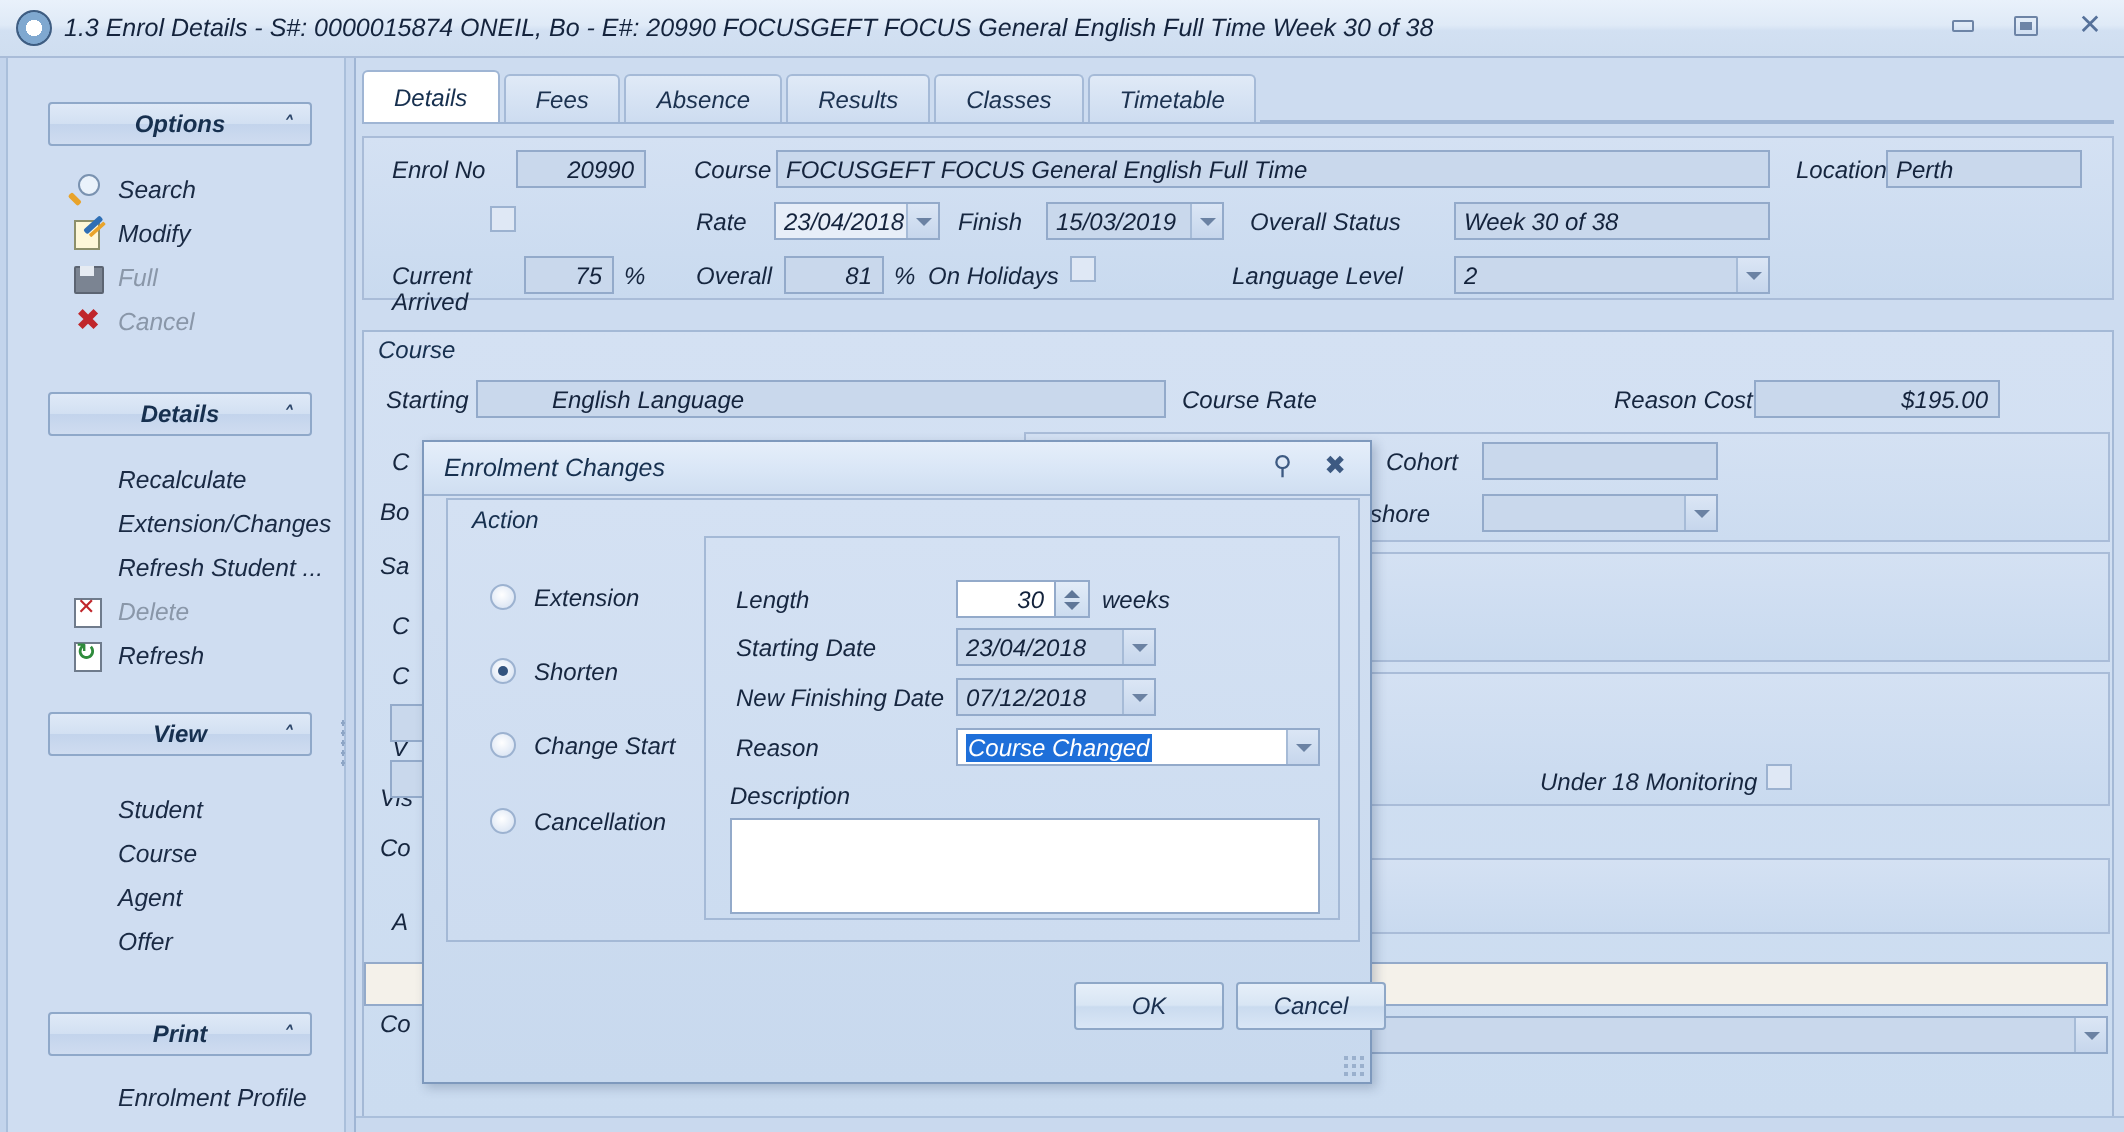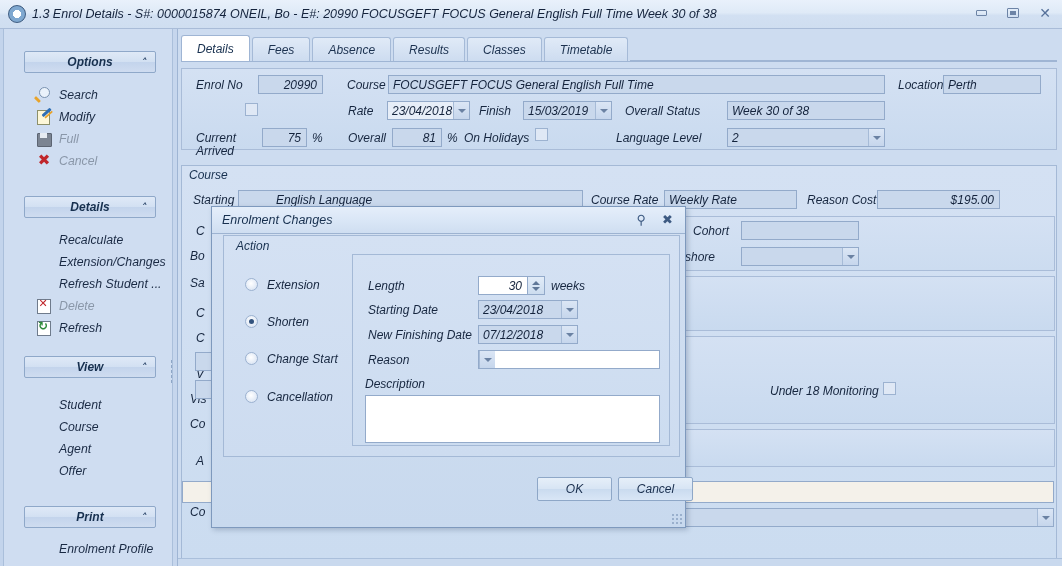--- a/index.html
+++ b/index.html
@@ -198,21 +198,21 @@
     border: 1px solid #a4b9d6;
     background: linear-gradient(to bottom,#d4e1f3,#cbdcf0);
   }
   .groupbox > .gtitle {
     position: absolute; left: 7px; top: 2px;
     font-size: 12px; color: #17304f;
   }
 
   
   .dialog {
-    position: absolute; left: 211px; top: 206px; width: 475px; height: 322px;
+    position: absolute; left: 211px; top: 220px; width: 475px; height: 322px;
     background: linear-gradient(to bottom,#d3e0f2,#c8d9ee);
     border: 1px solid #7e99bd;
     box-shadow: 2px 2px 5px rgba(40,60,90,0.25);
   }
   .dlg-title {
     position: absolute; left: 0; top: 0; width: 100%; height: 27px;
     background: linear-gradient(to bottom,#e5eefa 0%,#d9e6f6 55%,#cfdef1 100%);
     border-bottom: 1px solid #9db3d1;
   }
   .dlg-title .t {
@@ -430,21 +430,20 @@
         <div class="ctext">2</div>
         <div class="carrow"></div>
       </div>
     </div>
 
     <div class="groupbox" style="left:3px; top:136px; width:876px; height:394px;">
       <div class="gtitle">Course</div>
       <div class="lbl" style="left:11px; top:27px;">Starting</div>
       <div class="fld" style="left:56px; top:24px; width:345px;padding-left:37px;">English Language</div>
       <div class="lbl" style="left:409px; top:27px;">Course Rate</div>
-      <div class="fld" style="left:482px; top:24px; width:133px;">Weekly Rate</div>
       <div class="lbl" style="left:625px; top:27px;">Reason Cost</div>
       <div class="fld ralign" style="left:695px; top:24px; width:123px;">$195.00</div>
 
       <div class="lbl" style="left:14px; top:58px;">C</div>
       <div class="lbl" style="left:8px; top:83px;">Bo</div>
       <div class="lbl" style="left:8px; top:110px;">Sa</div>
       <div class="lbl" style="left:14px; top:140px;">C</div>
       <div class="lbl" style="left:14px; top:165px;">C</div>
       <div class="lbl" style="left:14px; top:201px;">V</div>
       <div class="lbl" style="left:8px; top:226px;">Vis</div>
@@ -458,21 +457,21 @@
         <div class="fld" style="left:228px; top:4px; width:118px;"></div>
         <div class="lbl" style="left:146px; top:33px;">n/Offshore</div>
         <div class="combo" style="left:228px; top:30px; width:118px;">
           <div class="ctext"></div>
           <div class="carrow"></div>
         </div>
       </div>
 
       <div class="panel" style="left:330px; top:110px; width:543px; height:55px;"></div>
 
-      <div class="panel" style="left:330px; top:170px; width:543px; height:88px;">
+      <div class="panel" style="left:330px; top:170px; width:543px; height:67px;">
         <div class="combo" style="left:-318px; top:15px; width:365px;">
           <div class="ctext"></div>
           <div class="carrow"></div>
         </div>
         <div class="combo" style="left:-318px; top:43px; width:365px;">
           <div class="ctext"></div>
           <div class="carrow"></div>
         </div>
         <div class="lbl" style="left:257px; top:47px;">Under  18 Monitoring</div>
         <div class="chk" style="left:370px; top:45px;"></div>
@@ -529,20 +528,23 @@
         </div>
 
         <div class="lbl" style="left:15px; top:73px;">New Finishing Date</div>
         <div class="combo" style="left:125px; top:70px; width:100px;">
           <div class="ctext">07/12/2018</div>
           <div class="carrow"></div>
         </div>
 
         <div class="lbl" style="left:15px; top:98px;">Reason</div>
         <div class="combo" style="left:125px; top:95px; width:182px; background:#ffffff;">
+          <div class="ctext" style="background:#ffffff;">
+            <span class="selected-text">Course Changed</span>
+          </div>
           <div class="carrow"></div>
         </div>
 
         <div class="lbl" style="left:12px; top:122px;">Description</div>
         <div class="textarea" style="left:12px; top:140px; width:295px; height:48px;"></div>
       </div>
     </div>
 
     <div class="btn" style="left:325px; top:270px;">
       <span>OK</span>

